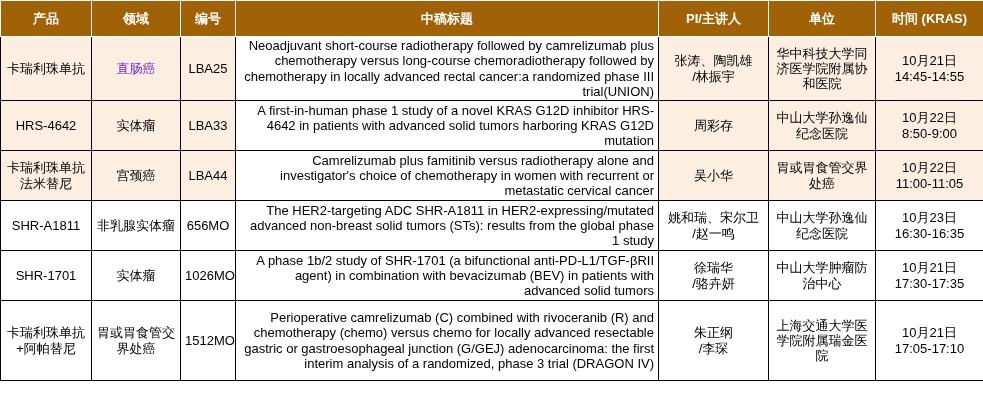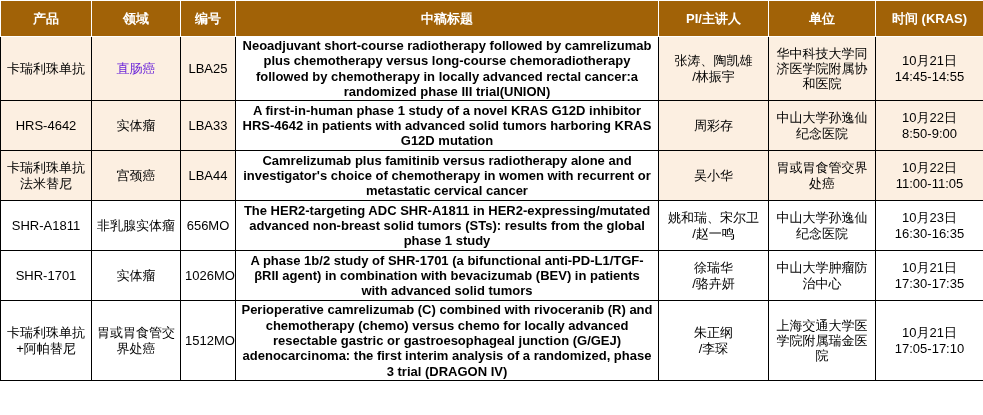--- a/index.html
+++ b/index.html
@@ -35,24 +35,23 @@
     padding: 1px 4px;
     vertical-align: middle;
     line-height: 1.18;
     overflow: hidden;
   }
   td.cc {
     text-align: center;
     white-space: pre-line;
   }
   td.title-cell {
-    text-align: center;
+    text-align: right;
     padding: 2px 6px;
     background: #ffffff;
-    font-weight: bold;
   }
   tr.shaded td.cc {
     background: #FCEFE1;
   }
   tr.plain td {
     background: #ffffff;
   }
 </style>
 </head>
 <body>

